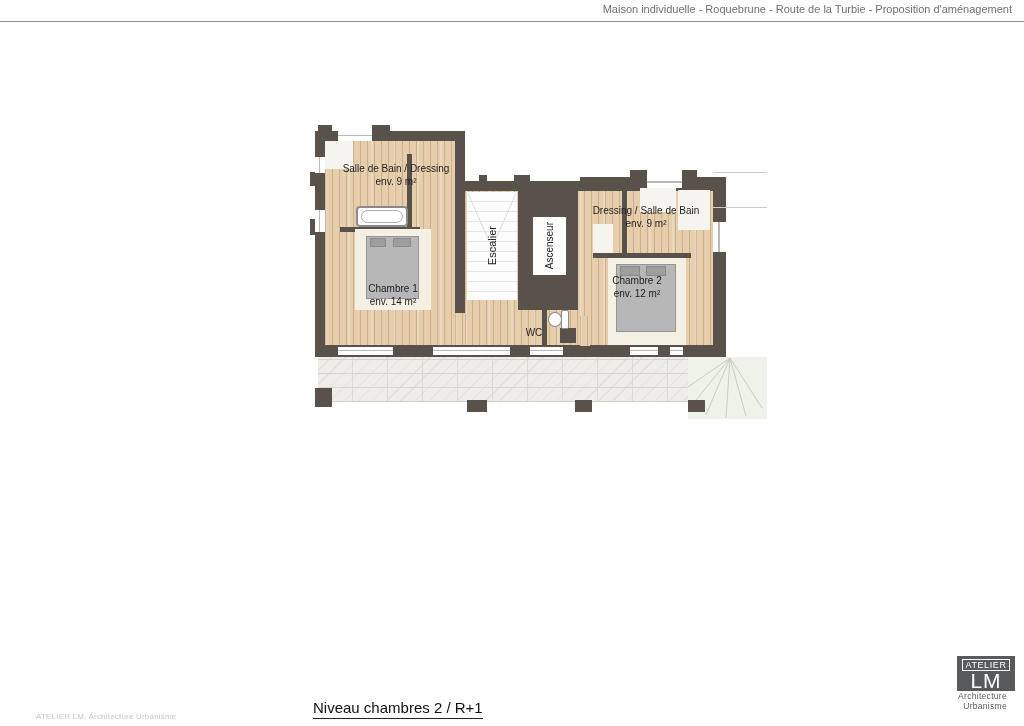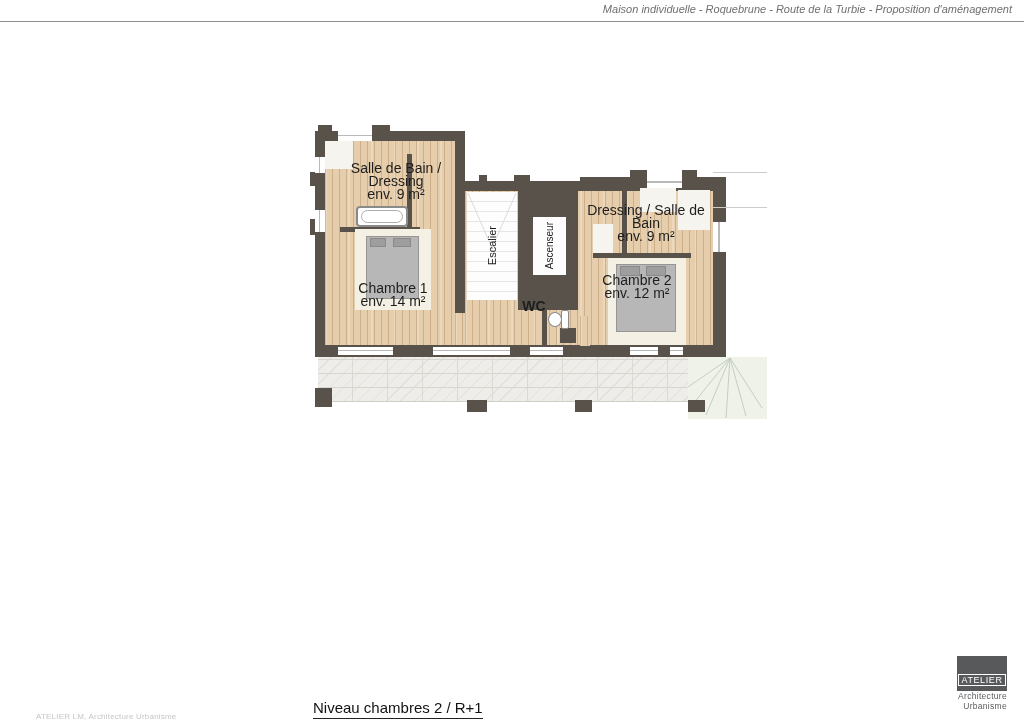--- a/index.html
+++ b/index.html
@@ -1,58 +1,58 @@
 <!DOCTYPE html>
 <html><head>
 <meta charset="utf-8">
 <style>
   html,body{margin:0;padding:0;}
   body{
     width:1024px;height:726px;position:relative;overflow:hidden;
     background:#ffffff;font-family:"Liberation Sans",sans-serif;
   }
   
-  .header-title{position:absolute;top:3px;right:12px;font-size:11px;color:#6f6f6f;font-style:italic;}
+  .header-title{position:absolute;top:3px;right:12px;font-size:11px;color:#6f6f6f;}
   .header-rule{position:absolute;top:21px;left:0;width:1024px;height:1px;background:#8f8f8f;}
   
   .plan{position:absolute;left:315px;top:124px;width:455px;height:296px;}
   .abs{position:absolute;}
   .wall{position:absolute;background:#59524b;}
   .wood{position:absolute;background-color:#e6cead;
     background-image:
       repeating-linear-gradient(90deg, rgba(146,104,58,0.30) 0 1px, transparent 1px 7px),
       repeating-linear-gradient(90deg, rgba(255,255,255,0.22) 0 2px, transparent 2px 23px);}
   .whitebox{position:absolute;background:#f6f4ef;}
   .gap-h{position:absolute;background:linear-gradient(180deg,#ffffff 0 38%,#b9b9b9 38% 52%,#ffffff 52% 100%);}
   .gap-v{position:absolute;background:linear-gradient(90deg,#ffffff 0 38%,#b9b9b9 38% 52%,#ffffff 52% 100%);}
   .stairs{position:absolute;background-color:#fdfdfd;
     background-image:repeating-linear-gradient(180deg,transparent 0 9px,#e6e6e6 9px 10px);}
   .vtext{writing-mode:vertical-rl;transform:rotate(180deg);white-space:nowrap;color:#1d1d1d;}
   .vcenter{display:flex;align-items:center;justify-content:center;}
-  .rlabel{position:absolute;text-align:center;font-size:14px;line-height:13px;color:#1d1d1d;}
+  .rlabel{position:absolute;text-align:center;font-size:10px;line-height:13px;color:#1d1d1d;}
   .bedbase{position:absolute;background:#f5f0e4;}
   .blanket{position:absolute;background:#b7b7b7;border:1px solid #959595;box-sizing:border-box;}
   .pillow{position:absolute;background:#9e9e9e;border:1px solid #8a8a8a;box-sizing:border-box;}
   .tub{position:absolute;background:#ffffff;border:2px solid #8a8a8a;border-radius:4px;box-sizing:border-box;}
   .tub-inner{position:absolute;left:3px;top:2px;right:3px;bottom:2px;border:1px solid #aeaeae;border-radius:8px;}
   .terrace{position:absolute;background-color:#eeede9;border-bottom:1px solid #d2cfc7;
     background-image:
       repeating-linear-gradient(0deg, transparent 0 13px, #d8d5ce 13px 14px),
       repeating-linear-gradient(90deg, transparent 0 34px, #dcd9d2 34px 35px),
       repeating-linear-gradient(135deg, transparent 0 9px, rgba(198,194,185,0.30) 9px 10px);}
   .green{position:absolute;background:#eef2e9;}
   .refline{position:absolute;height:1px;background:#cccccc;}
   
   .plan-title{position:absolute;left:313px;top:699px;font-size:15px;color:#111;
     border-bottom:1.5px solid #222;padding-bottom:2px;text-align:right;}
   .credit{position:absolute;left:8px;top:712px;font-size:8px;color:#c6c6c6;letter-spacing:0.2px;margin-left:28px;}
   
   .logo{position:absolute;left:957px;top:656px;width:50px;}
-  .logo-square{width:50px;height:35px;background:#58595b;color:#fff;display:flex;flex-direction:column;
-    align-items:center;padding-top:18px;box-sizing:border-box;gap:25px;}
+  .logo-square{width:58px;height:35px;background:#58595b;color:#fff;display:flex;flex-direction:column;
+    align-items:center;padding-top:3px;box-sizing:border-box;}
   .logo-atelier{font-size:9px;line-height:10px;border:1px solid #ffffff;padding:0 2px;letter-spacing:0.6px;}
   .logo-lm{font-size:21px;line-height:20px;letter-spacing:1px;}
   .logo-sub{font-size:8.5px;line-height:9px;color:#5a5b5d;text-align:right;letter-spacing:0.3px;margin-top:1px;}
 </style>
 </head>
 <body>
 
 <div class="header-title">Maison individuelle - Roquebrune - Route de la Turbie - Proposition d'aménagement</div>
 <div class="header-rule"></div>
 
@@ -93,21 +93,21 @@
   <div class="whitebox vcenter" style="left:218px;top:93px;width:33px;height:58px;background:#fdfdfd;">
     <div class="vtext" style="font-size:10px;">Ascenseur</div>
   </div>
 
   <div class="wall" style="left:227px;top:181px;width:5px;height:40px;"></div>
   <div class="wall" style="left:245px;top:204px;width:16px;height:15px;"></div>
   <div class="abs" style="left:233px;top:186px;width:22px;height:20px;">
     <div class="abs" style="left:0;top:2px;width:14px;height:15px;background:#fff;border:1px solid #8a8a8a;border-radius:50%;box-sizing:border-box;"></div>
     <div class="abs" style="left:13px;top:0;width:8px;height:19px;background:#fff;border:1px solid #8a8a8a;border-radius:2px;box-sizing:border-box;"></div>
   </div>
-  <div class="rlabel" style="left:204px;top:176px;width:30px;font-weight:bold;">WC</div>
+  <div class="rlabel" style="left:204px;top:202px;width:30px;">WC</div>
 
   <div class="whitebox" style="left:325px;top:64px;width:36px;height:24px;"></div>
   <div class="whitebox" style="left:363px;top:66px;width:32px;height:40px;"></div>
   <div class="whitebox" style="left:278px;top:100px;width:20px;height:29px;"></div>
   <div class="wall" style="left:307px;top:64px;width:5px;height:65px;"></div>
   <div class="wall" style="left:278px;top:129px;width:98px;height:5px;"></div>
 
   <div class="bedbase" style="left:293px;top:134px;width:78px;height:87px;"></div>
   <div class="blanket" style="left:301px;top:140px;width:60px;height:68px;"></div>
   <div class="pillow" style="left:305px;top:142px;width:20px;height:10px;"></div>

